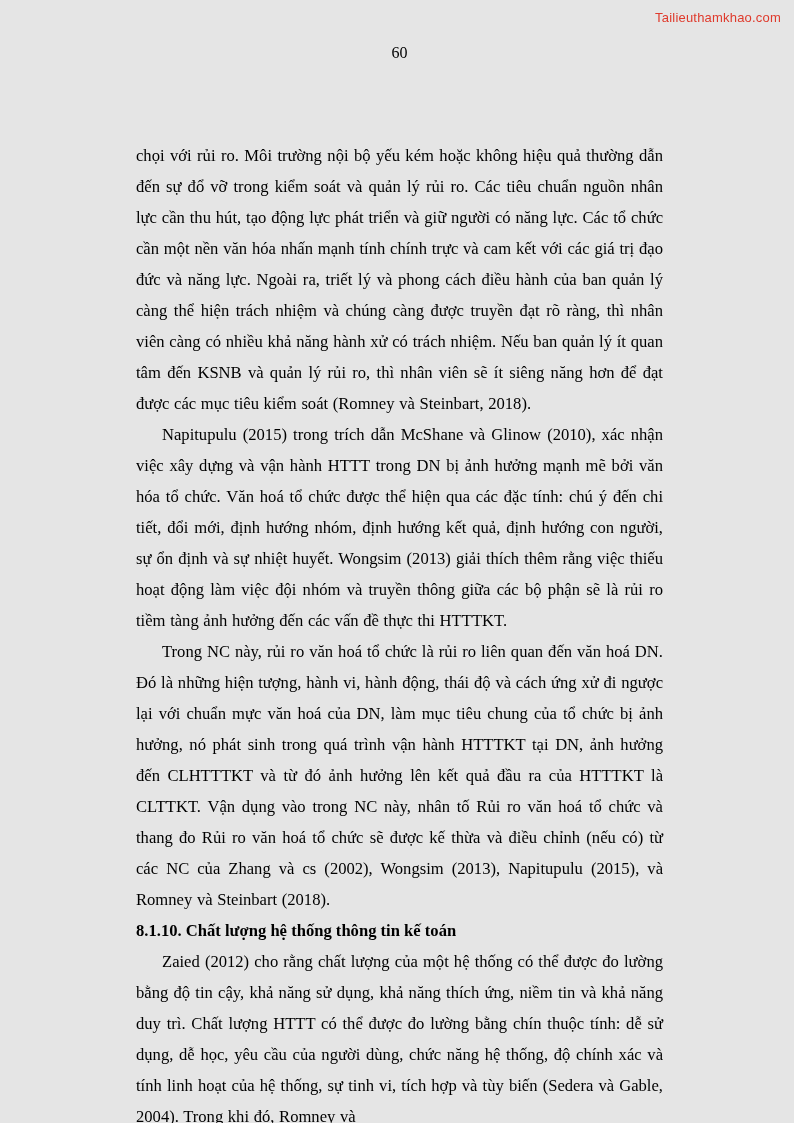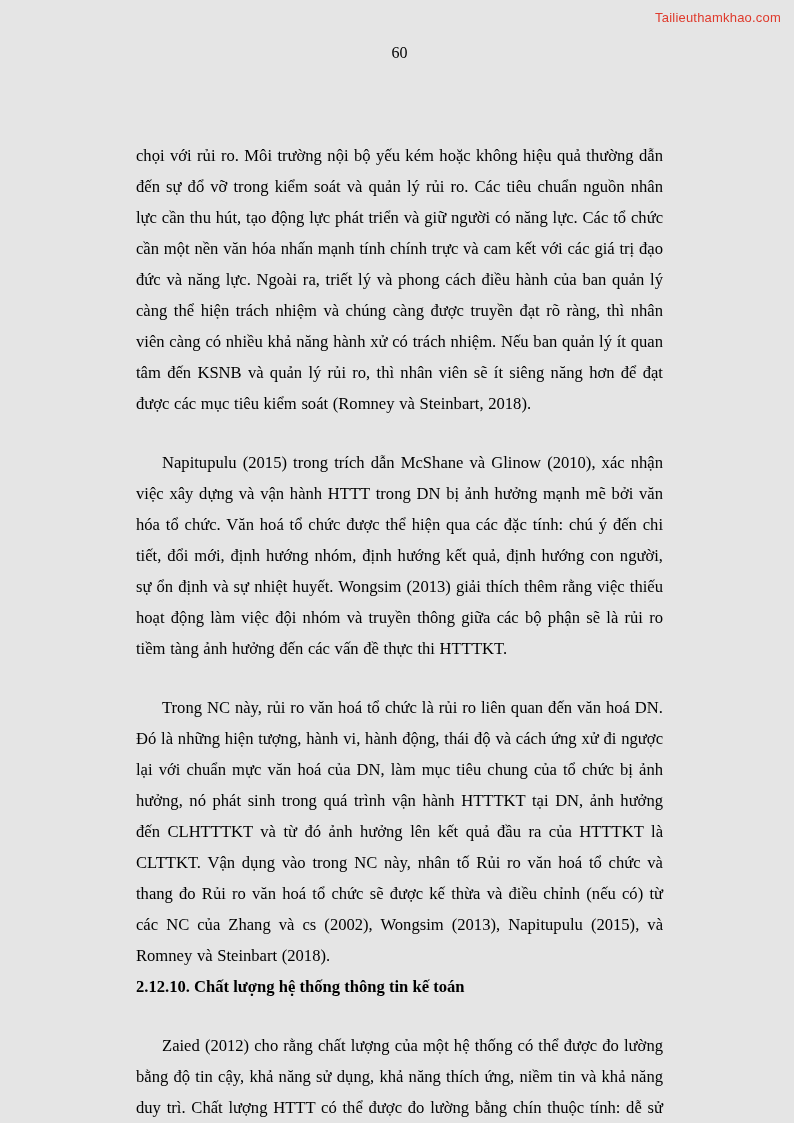--- a/index.html
+++ b/index.html
@@ -40,21 +40,21 @@
     left: 136px;
     width: 527px;
   }
   .para {
     font-size: 16.6px;
     line-height: 31px;
     text-align: justify;
     margin: 0;
     word-spacing: 0.5px;
   }
-  .para.indent { text-indent: 26px; margin-top: 28px; }
+  .para.indent { text-indent: 26px; }
   .heading {
     font-size: 16.6px;
     line-height: 31px;
     font-weight: bold;
     margin: 0;
     text-align: left;
   }
 </style>
 </head>
 <body>
@@ -66,19 +66,19 @@
   <div class="page-number">60</div>
 
   <div class="content">
 
     <p class="para">chọi với rủi ro. Môi trường nội bộ yếu kém hoặc không hiệu quả thường dẫn đến sự đổ vỡ trong kiểm soát và quản lý rủi ro. Các tiêu chuẩn nguồn nhân lực cần thu hút, tạo động lực phát triển và giữ người có năng lực. Các tổ chức cần một nền văn hóa nhấn mạnh tính chính trực và cam kết với các giá trị đạo đức và năng lực. Ngoài ra, triết lý và phong cách điều hành của ban quản lý càng thể hiện trách nhiệm và chúng càng được truyền đạt rõ ràng, thì nhân viên càng có nhiều khả năng hành xử có trách nhiệm. Nếu ban quản lý ít quan tâm đến KSNB và quản lý rủi ro, thì nhân viên sẽ ít siêng năng hơn để đạt được các mục tiêu kiểm soát (Romney và Steinbart, 2018).</p>
 
     <p class="para indent">Napitupulu (2015) trong trích dẫn McShane và Glinow (2010), xác nhận việc xây dựng và vận hành HTTT trong DN bị ảnh hưởng mạnh mẽ bởi văn hóa tổ chức. Văn hoá tổ chức được thể hiện qua các đặc tính: chú ý đến chi tiết, đổi mới, định hướng nhóm, định hướng kết quả, định hướng con người, sự ổn định và sự nhiệt huyết. Wongsim (2013) giải thích thêm rằng việc thiếu hoạt động làm việc đội nhóm và truyền thông giữa các bộ phận sẽ là rủi ro tiềm tàng ảnh hưởng đến các vấn đề thực thi HTTTKT.</p>
 
     <p class="para indent">Trong NC này, rủi ro văn hoá tổ chức là rủi ro liên quan đến văn hoá DN. Đó là những hiện tượng, hành vi, hành động, thái độ và cách ứng xử đi ngược lại với chuẩn mực văn hoá của DN, làm mục tiêu chung của tổ chức bị ảnh hưởng, nó phát sinh trong quá trình vận hành HTTTKT tại DN, ảnh hưởng đến CLHTTTKT và từ đó ảnh hưởng lên kết quả đầu ra của HTTTKT là CLTTKT. Vận dụng vào trong NC này, nhân tố Rủi ro văn hoá tổ chức và thang đo Rủi ro văn hoá tổ chức sẽ được kế thừa và điều chỉnh (nếu có) từ các NC của Zhang và cs (2002), Wongsim (2013), Napitupulu (2015), và Romney và Steinbart (2018).</p>
 
-    <h3 class="heading">2.12.10. Chất lượng hệ thống thông tin kế toán</h3>
+    <h3 class="heading">8.1.10. Chất lượng hệ thống thông tin kế toán</h3>
 
     <p class="para indent">Zaied (2012) cho rằng chất lượng của một hệ thống có thể được đo lường bằng độ tin cậy, khả năng sử dụng, khả năng thích ứng, niềm tin và khả năng duy trì. Chất lượng HTTT có thể được đo lường bằng chín thuộc tính: dễ sử dụng, dễ học, yêu cầu của người dùng, chức năng hệ thống, độ chính xác và tính linh hoạt của hệ thống, sự tinh vi, tích hợp và tùy biến (Sedera và Gable, 2004). Trong khi đó, Romney và</p>
 
   </div>
 
 </div>
 
 </body></html>

